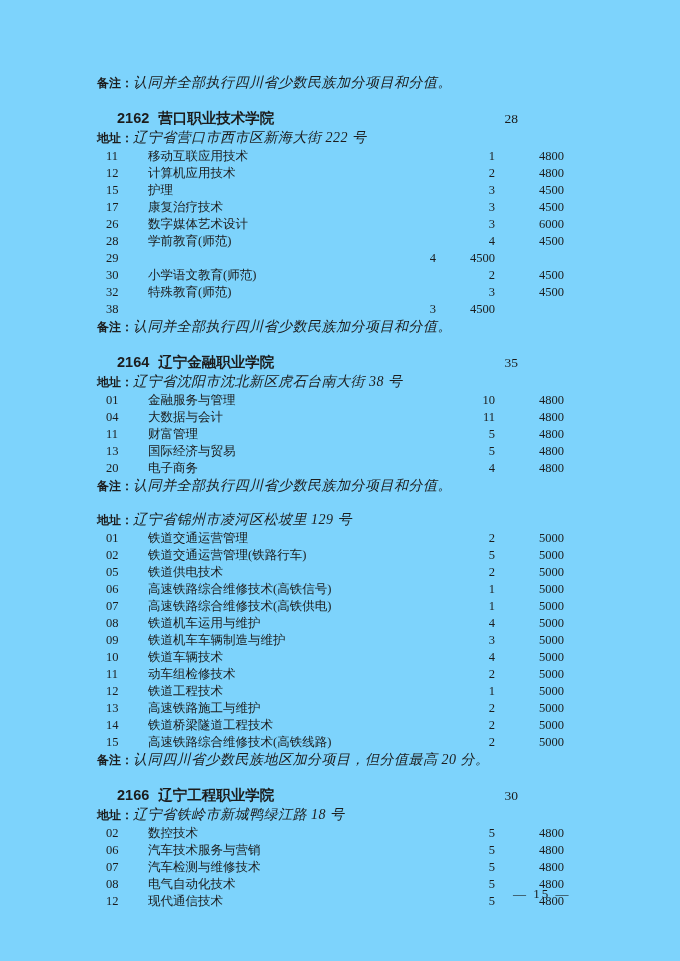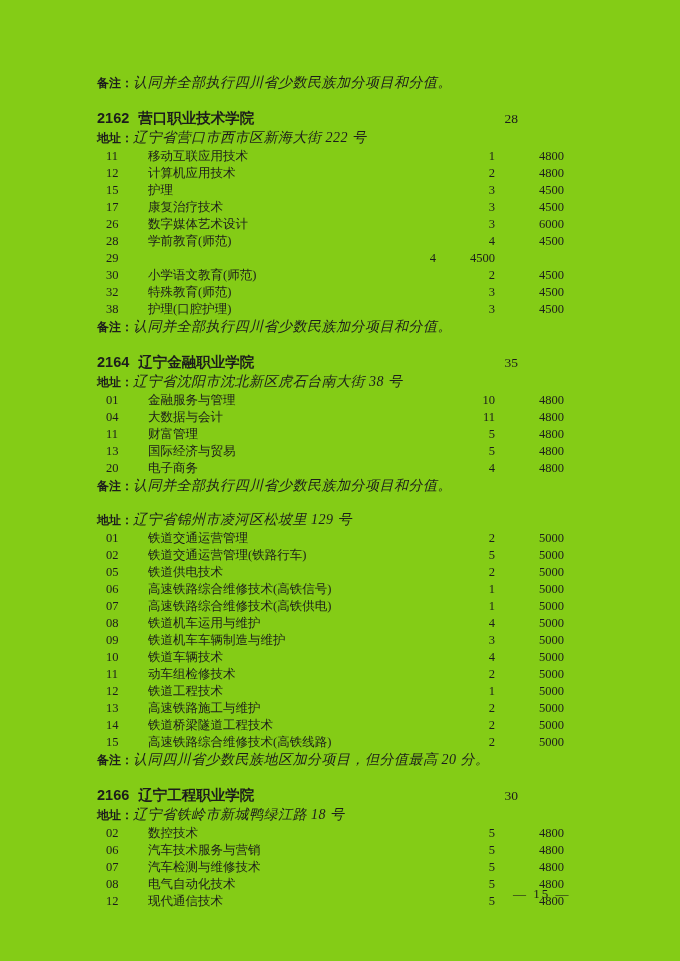--- a/index.html
+++ b/index.html
@@ -1,21 +1,21 @@
 <!DOCTYPE html>
 <html><head>
 <meta charset="utf-8">
 <style>
   * { margin: 0; padding: 0; box-sizing: border-box; }
   html, body { background: #ffffff; }
   .page {
     position: relative;
     width: 680px;
     height: 961px;
-    background: #84cc16;
+    background: #7dd3fc;
     color: #1c1c1c;
     font-family: "Liberation Serif", "DejaVu Serif", serif;
     overflow: hidden;
   }
   .content {
     position: absolute;
     left: 97px;
     top: 74px;
     width: 467px;
   }
@@ -44,21 +44,21 @@
     grid-template-columns: 1fr 36px 46px;
     align-items: baseline;
     line-height: 20px;
   }
   .section-title {
     font-family: "Liberation Sans", "DejaVu Sans", sans-serif;
     font-weight: bold;
     font-size: 14.5px;
     white-space: nowrap;
   }
-  .section-title .code { margin-right: 9px; }
+  .section-title .code { margin-right: 9px; margin-left: 20px; }
   .section-total {
     text-align: right;
     font-size: 13.5px;
   }
   .addr-line {
     display: flex;
     align-items: baseline;
     line-height: 17px;
     white-space: nowrap;
   }
@@ -164,21 +164,20 @@
 
   <div class="prog-row">
     <span class="prog-num">32</span>
     <span class="prog-name">特殊教育(师范)</span>
     <span class="prog-count">3</span>
     <span class="prog-fee">4500</span>
   </div>
 
   <div class="prog-row">
     <span class="prog-num">38</span>
-    <span class="prog-name">护理(口腔护理)</span>
     <span class="prog-count">3</span>
     <span class="prog-fee">4500</span>
   </div>
 </div>
     <div class="note-line">
       <span class="note-label">备注：</span>
       <span class="note-text">认同并全部执行四川省少数民族加分项目和分值。</span>
     </div>
   </div>
 

